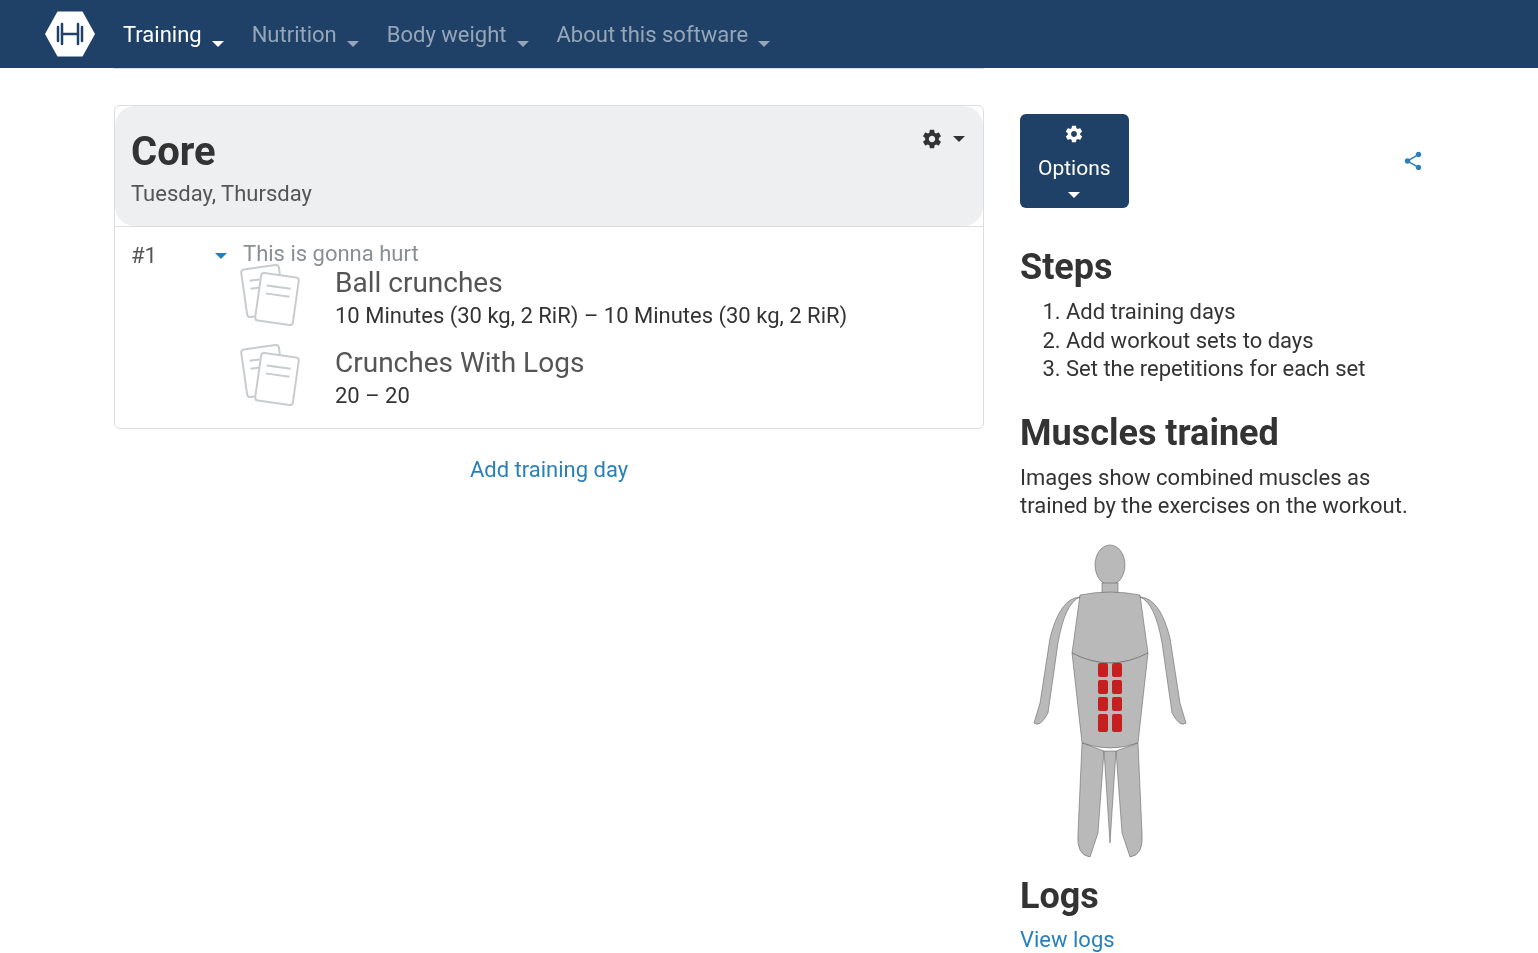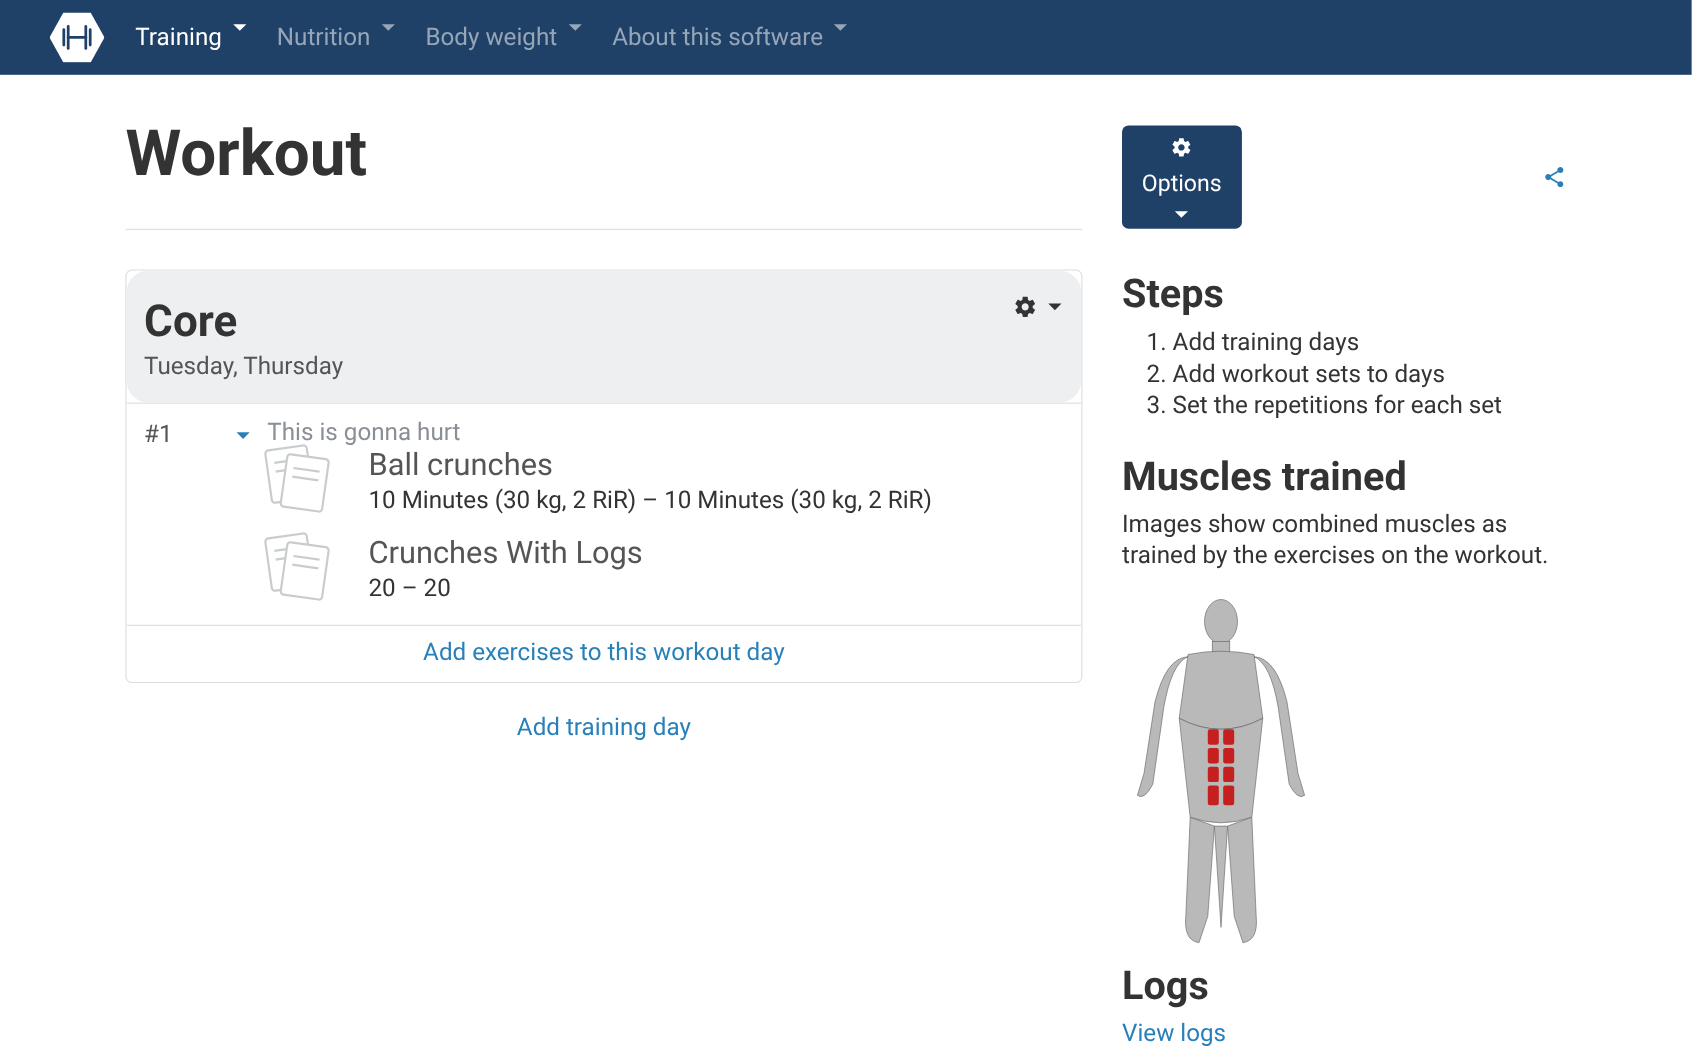--- a/index.html
+++ b/index.html
@@ -2,21 +2,21 @@
 <html><head>
 <meta charset="utf-8">
 <style>
 * { box-sizing: border-box; margin: 0; padding: 0; }
 body { font-family: -apple-system, BlinkMacSystemFont, "Segoe UI", Roboto, "Helvetica Neue", Arial, sans-serif; color: #333; background: #fff; }
 
 
 .navbar { background: #204167; height: 68px; display: flex; align-items: center; padding: 0 45px; gap: 28px; }
 .logo { width: 50px; height: 50px; background: #fff; display: flex; align-items: center; justify-content: center; clip-path: polygon(25% 5%, 75% 5%, 100% 50%, 75% 95%, 25% 95%, 0% 50%); }
 .logo svg { width: 36px; height: 36px; }
-.nav-item { display: flex; align-items: flex-start; gap: 10px; font-size: 22px; cursor: pointer; }
+.nav-item { display: flex; align-items: flex-end; gap: 10px; font-size: 22px; cursor: pointer; }
 .nav-item.active { color: #fff; }
 .nav-item.inactive { color: #96a6b8; }
 .caret { width: 0; height: 0; border-left: 6px solid transparent; border-right: 6px solid transparent; border-top: 6px solid currentColor; }
 
 
 .container { max-width: 1400px; margin: 0 auto; padding: 0 45px; display: flex; gap: 36px; }
 .main { flex: 1 1 auto; min-width: 0; }
 .sidebar { flex: 0 0 404px; }
 
 h1.page-title { font-size: 58px; font-weight: 700; color: #333; margin-top: 38px; margin-bottom: 34px; }
@@ -90,21 +90,20 @@
   </div>
   <div class="nav-item inactive">
     <span>About this software</span>
     <span class="caret"></span>
   </div>
 </nav>
 
 <div class="container">
 
   <div class="main">
-    <h1 class="page-title">Workout</h1>
     <hr class="rule">
 
     <div class="card">
       <div class="card-header">
         <h2>Core</h2>
         <div class="days">Tuesday, Thursday</div>
         <div class="gear-btn">
           <svg width="22" height="22" viewBox="0 0 24 24">
             <path fill="#333" d="M19.4 13c.04-.33.06-.66.06-1s-.02-.67-.06-1l2.11-1.65c.19-.15.24-.42.12-.64l-2-3.46c-.12-.22-.39-.3-.61-.22l-2.49 1c-.52-.4-1.08-.73-1.69-.98l-.38-2.65C14.42 2.18 14.22 2 13.98 2h-4c-.24 0-.44.18-.46.4l-.38 2.65c-.61.25-1.17.58-1.69.98l-2.49-1c-.22-.08-.49 0-.61.22l-2 3.46c-.12.22-.07.49.12.64L4.58 11c-.04.33-.06.66-.06 1s.02.67.06 1l-2.11 1.65c-.19.15-.24.42-.12.64l2 3.46c.12.22.39.3.61.22l2.49-1c.52.4 1.08.73 1.69.98l.38 2.65c.02.22.22.4.46.4h4c.24 0 .44-.18.46-.4l.38-2.65c.61-.25 1.17-.58 1.69-.98l2.49 1c.22.08.49 0 .61-.22l2-3.46c.12-.22.07-.49-.12-.64L19.4 13zM12 15.5c-1.93 0-3.5-1.57-3.5-3.5s1.57-3.5 3.5-3.5 3.5 1.57 3.5 3.5-1.57 3.5-3.5 3.5z"></path>
           </svg>
@@ -137,21 +136,20 @@
                 <div class="sheet front"></div>
             </div>
             <div class="ex-text">
               <div class="ex-name">Crunches With Logs</div>
               <div class="ex-detail">20 – 20</div>
             </div>
           </div>
         </div>
       </div>
 
-      <div class="add-exercises">Add exercises to this workout day</div>
     </div>
 
     <div class="add-day">Add training day</div>
   </div>
 
   <aside class="sidebar">
     <div class="side-top">
       <div class="options-btn">
         <svg width="20" height="20" viewBox="0 0 24 24">
           <path fill="#fff" d="M19.4 13c.04-.33.06-.66.06-1s-.02-.67-.06-1l2.11-1.65c.19-.15.24-.42.12-.64l-2-3.46c-.12-.22-.39-.3-.61-.22l-2.49 1c-.52-.4-1.08-.73-1.69-.98l-.38-2.65C14.42 2.18 14.22 2 13.98 2h-4c-.24 0-.44.18-.46.4l-.38 2.65c-.61.25-1.17.58-1.69.98l-2.49-1c-.22-.08-.49 0-.61.22l-2 3.46c-.12.22-.07.49.12.64L4.58 11c-.04.33-.06.66-.06 1s.02.67.06 1l-2.11 1.65c-.19.15-.24.42-.12.64l2 3.46c.12.22.39.3.61.22l2.49-1c.52.4 1.08.73 1.69.98l.38 2.65c.02.22.22.4.46.4h4c.24 0 .44-.18.46-.4l.38-2.65c.61-.25 1.17-.58 1.69-.98l2.49 1c.22.08.49 0 .61-.22l2-3.46c.12-.22.07-.49-.12-.64L19.4 13zM12 15.5c-1.93 0-3.5-1.57-3.5-3.5s1.57-3.5 3.5-3.5 3.5 1.57 3.5 3.5-1.57 3.5-3.5 3.5z"></path>

